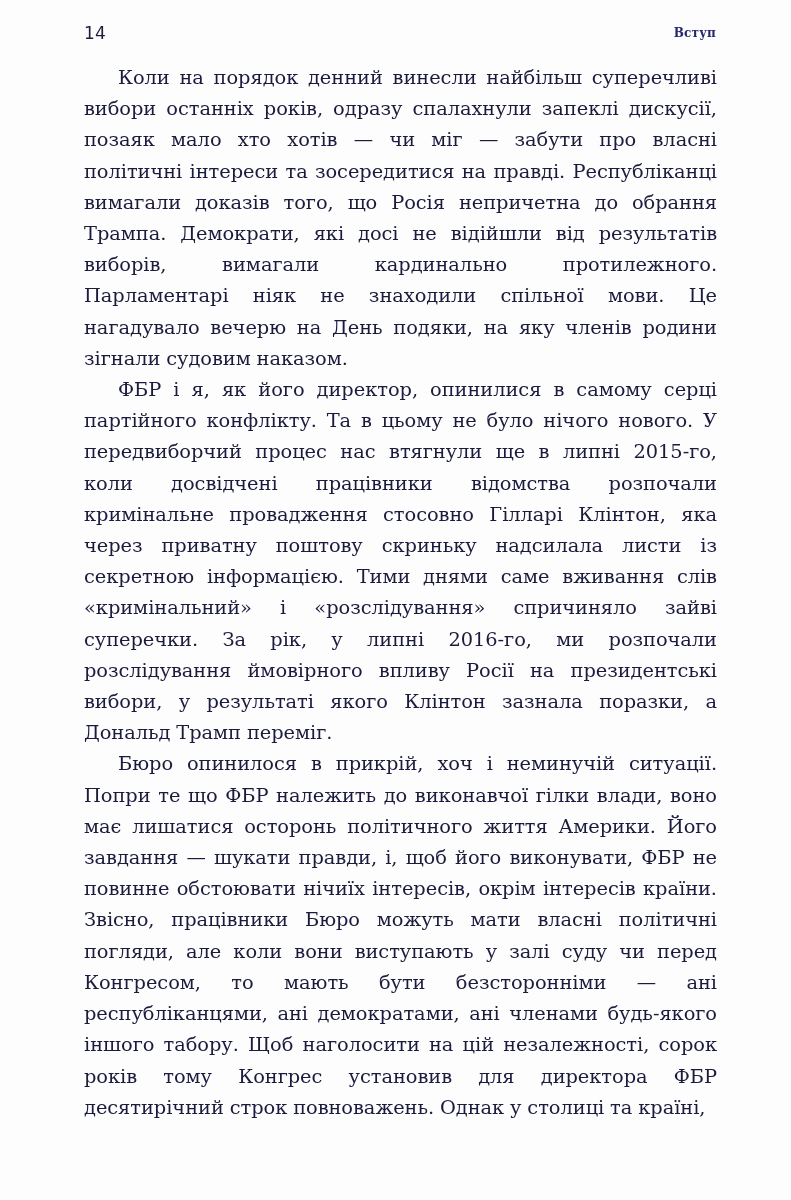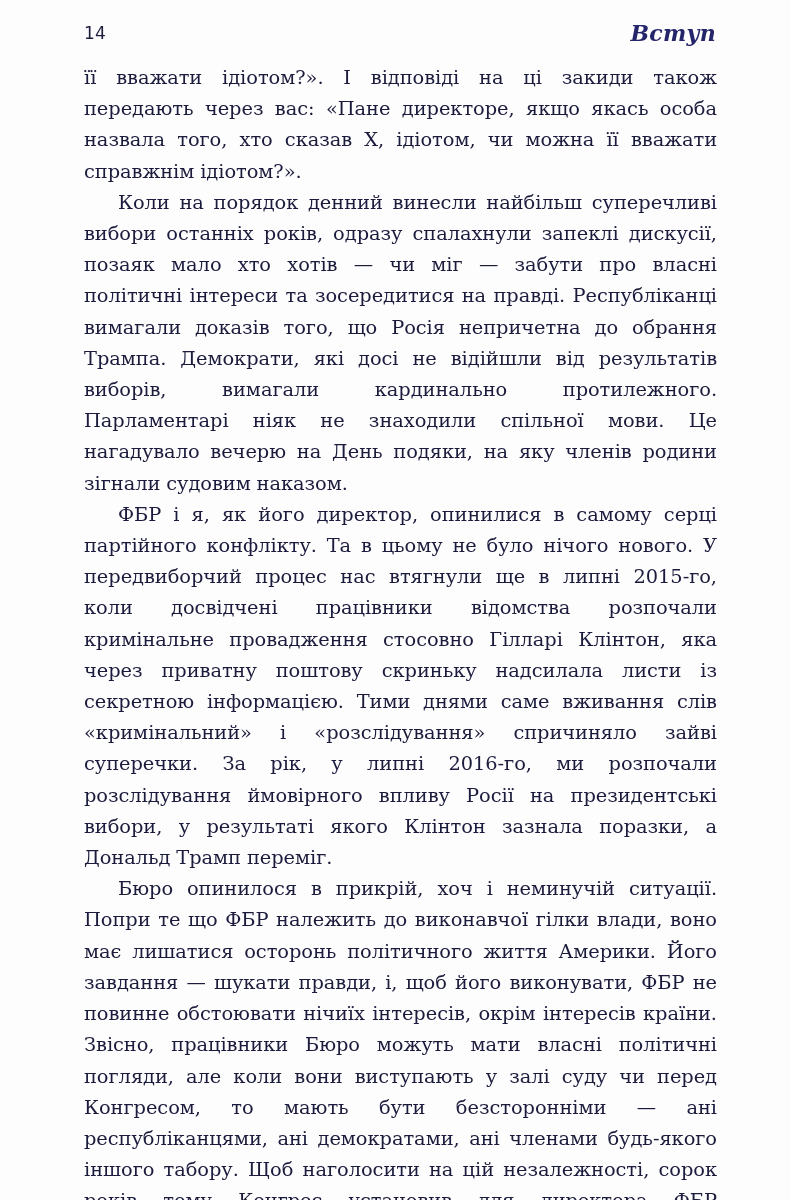--- a/index.html
+++ b/index.html
@@ -33,22 +33,21 @@
   .folio {
     font-family: "DejaVu Sans", sans-serif;
     font-size: 17px;
     font-weight: 400;
     color: #1c1c3c;
     letter-spacing: 0.2px;
   }
 
   .head-title {
     font-family: "DejaVu Serif", serif;
-    font-style: italic;
-    font-size: 22px;
+    font-size: 12px;
     font-weight: 600;
     color: #25256b;
     letter-spacing: 0.2px;
   }
 
   
   .textblock {
     position: absolute;
     top: 62px;
     left: 84px;
@@ -77,19 +76,18 @@
 <body>
 
 <div class="page">
 
   <div class="running-head">
     <span class="folio">14</span>
     <span class="head-title">Вступ</span>
   </div>
 
   <div class="textblock">
-    <p class="para">її вважати ідіотом?». І відповіді на ці закиди також передають через вас: «Пане директоре, якщо якась особа назвала того, хто сказав Х, ідіотом, чи можна її вважати справжнім ідіотом?».</p>
     <p class="para indent">Коли на порядок денний винесли найбільш суперечливі вибори останніх років, одразу спалахнули запеклі дискусії, позаяк мало хто хотів — чи міг — забути про власні політичні інтереси та зосередитися на правді. Республіканці вимагали доказів того, що Росія непричетна до обрання Трампа. Демократи, які досі не відійшли від результатів виборів, вимагали кардинально протилежного. Парламентарі ніяк не знаходили спільної мови. Це нагадувало вечерю на День подяки, на яку членів родини зігнали судовим наказом.</p>
     <p class="para indent">ФБР і я, як його директор, опинилися в самому серці партійного конфлікту. Та в цьому не було нічого нового. У передвиборчий процес нас втягнули ще в липні 2015-го, коли досвідчені працівники відомства розпочали кримінальне провадження стосовно Гілларі Клінтон, яка через приватну поштову скриньку надсилала листи із секретною інформацією. Тими днями саме вживання слів «кримінальний» і «розслідування» спричиняло зайві суперечки. За рік, у липні 2016-го, ми розпочали розслідування ймовірного впливу Росії на президентські вибори, у результаті якого Клінтон зазнала поразки, а Дональд Трамп переміг.</p>
     <p class="para indent">Бюро опинилося в прикрій, хоч і неминучій ситуації. Попри те що ФБР належить до виконавчої гілки влади, воно має лишатися осторонь політичного життя Америки. Його завдання — шукати правди, і, щоб його виконувати, ФБР не повинне обстоювати нічиїх інтересів, окрім інтересів країни. Звісно, працівники Бюро можуть мати власні політичні погляди, але коли вони виступають у залі суду чи перед Конгресом, то мають бути безсторонніми — ані республіканцями, ані демократами, ані членами будь-якого іншого табору. Щоб наголосити на цій незалежності, сорок років тому Конгрес установив для директора ФБР десятирічний строк повноважень. Однак у столиці та країні,</p>
   </div>
 
 </div>
 
 </body></html>

